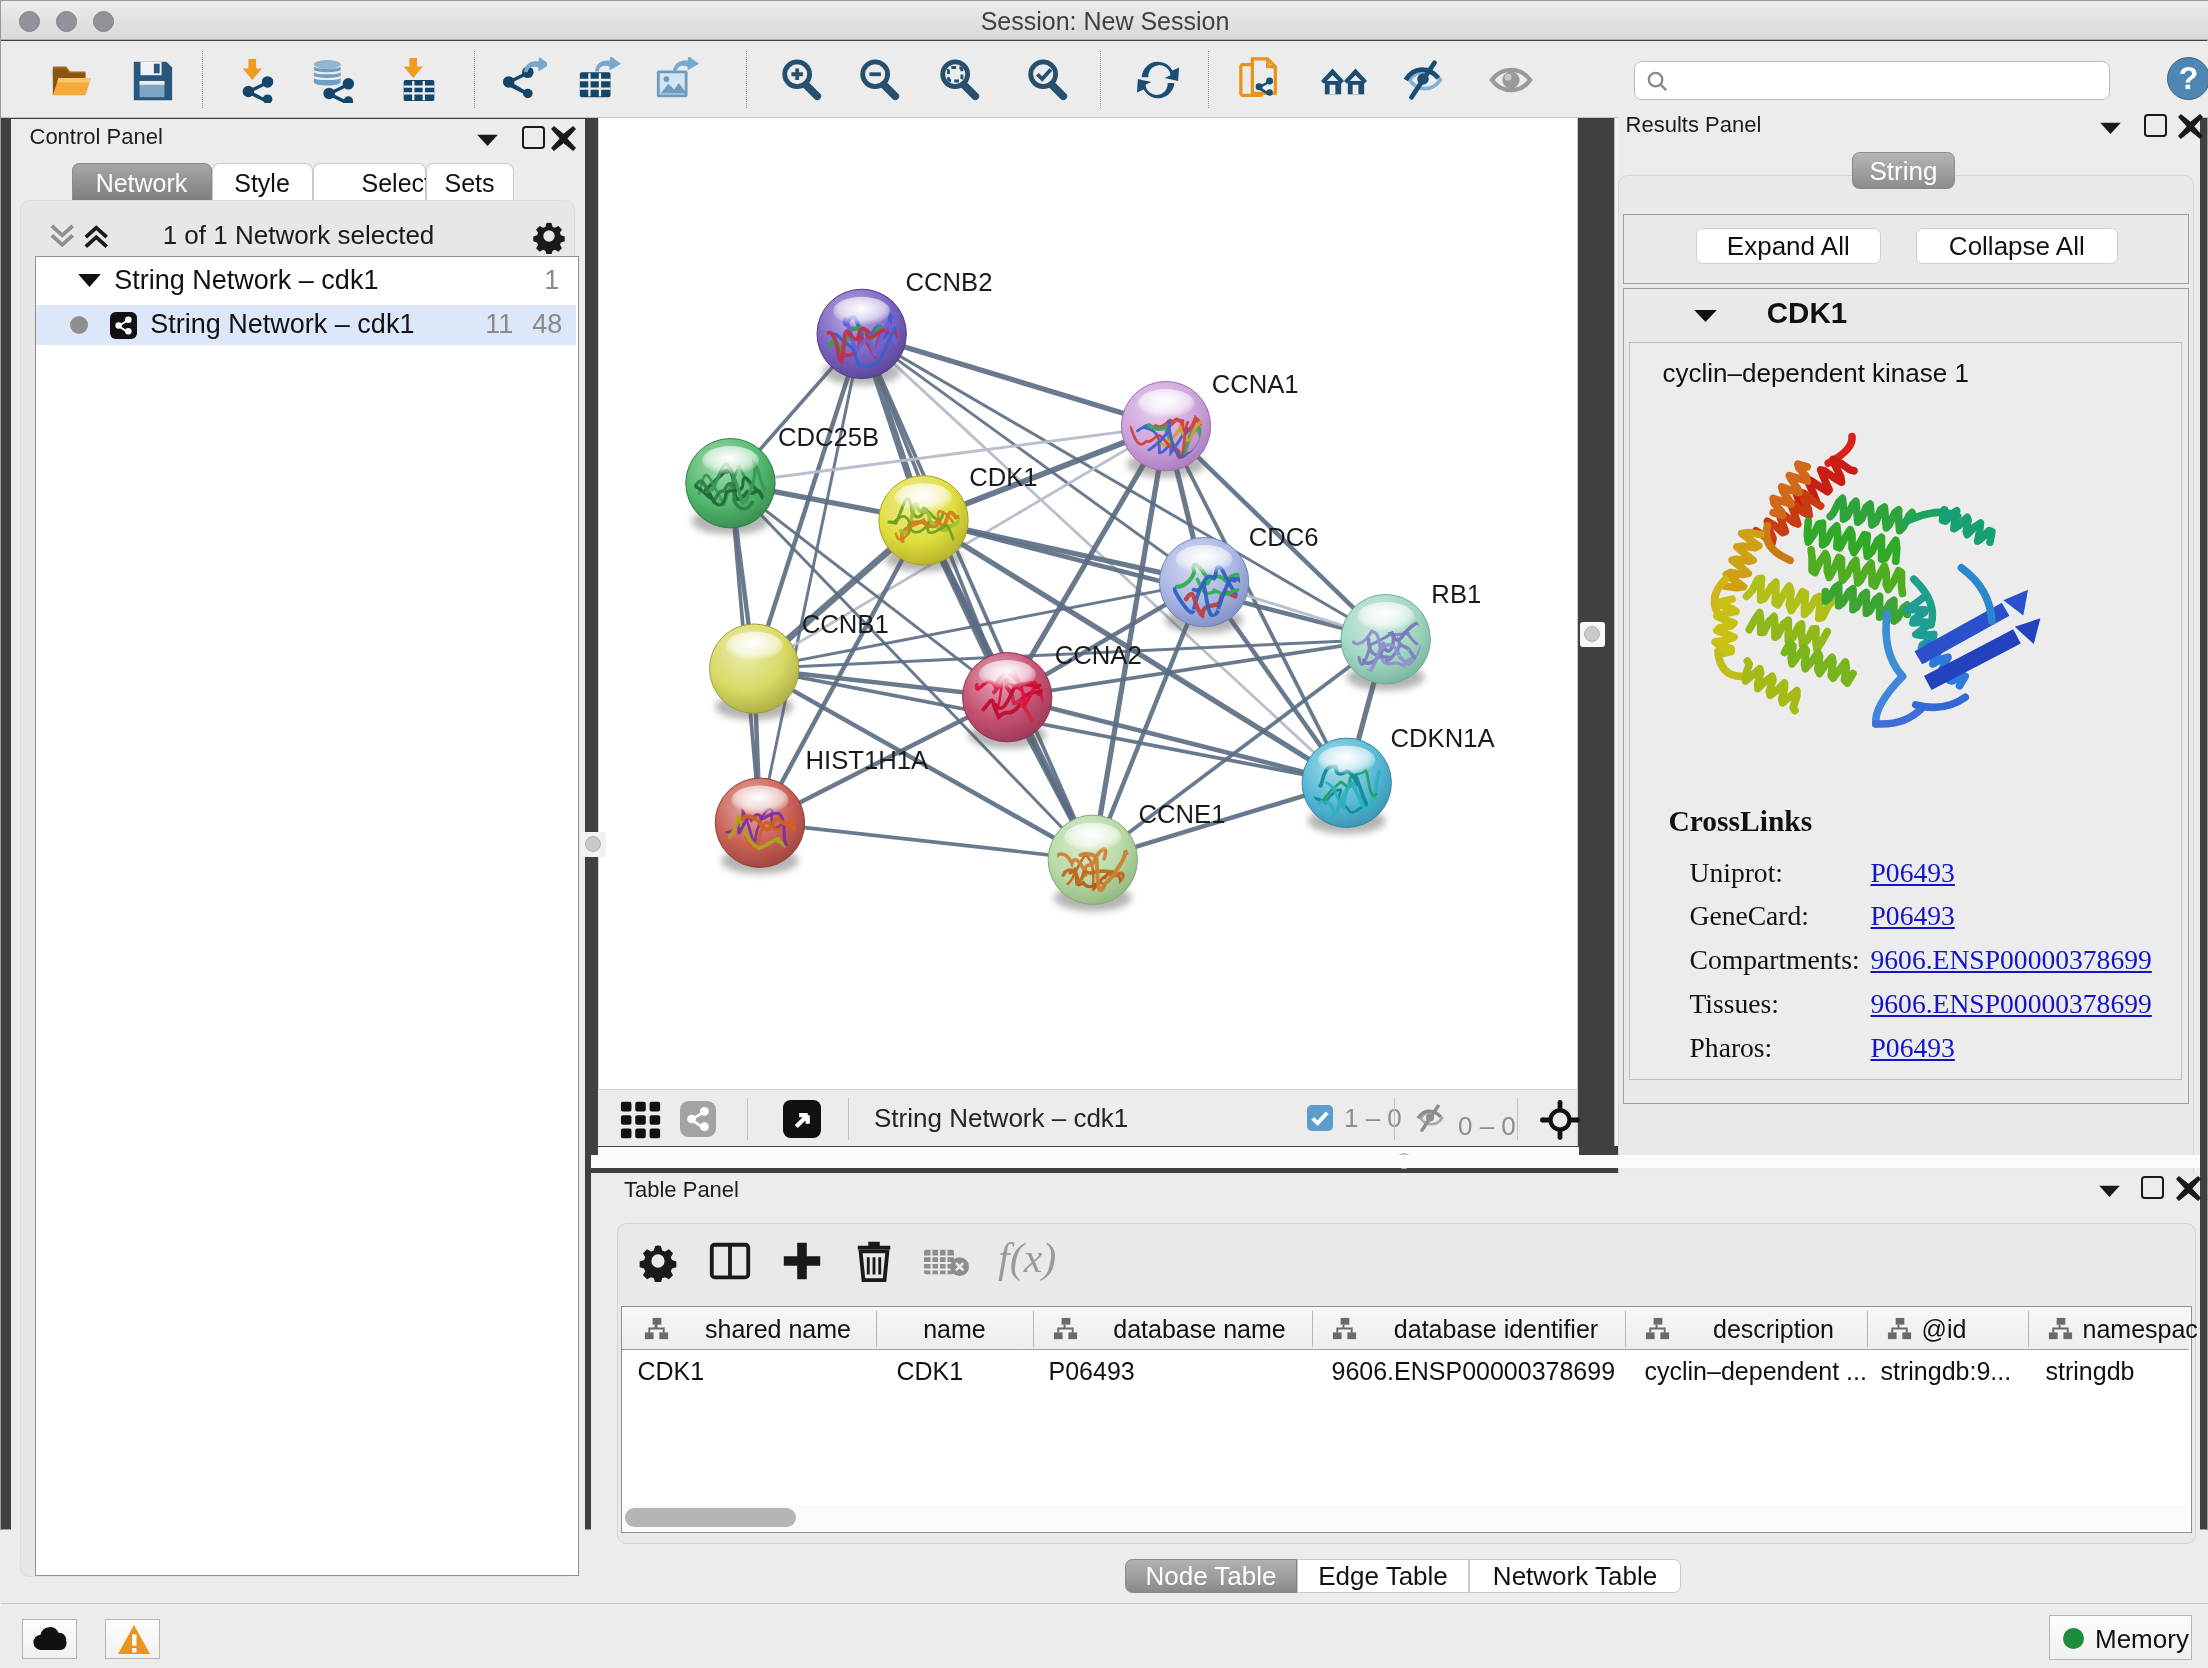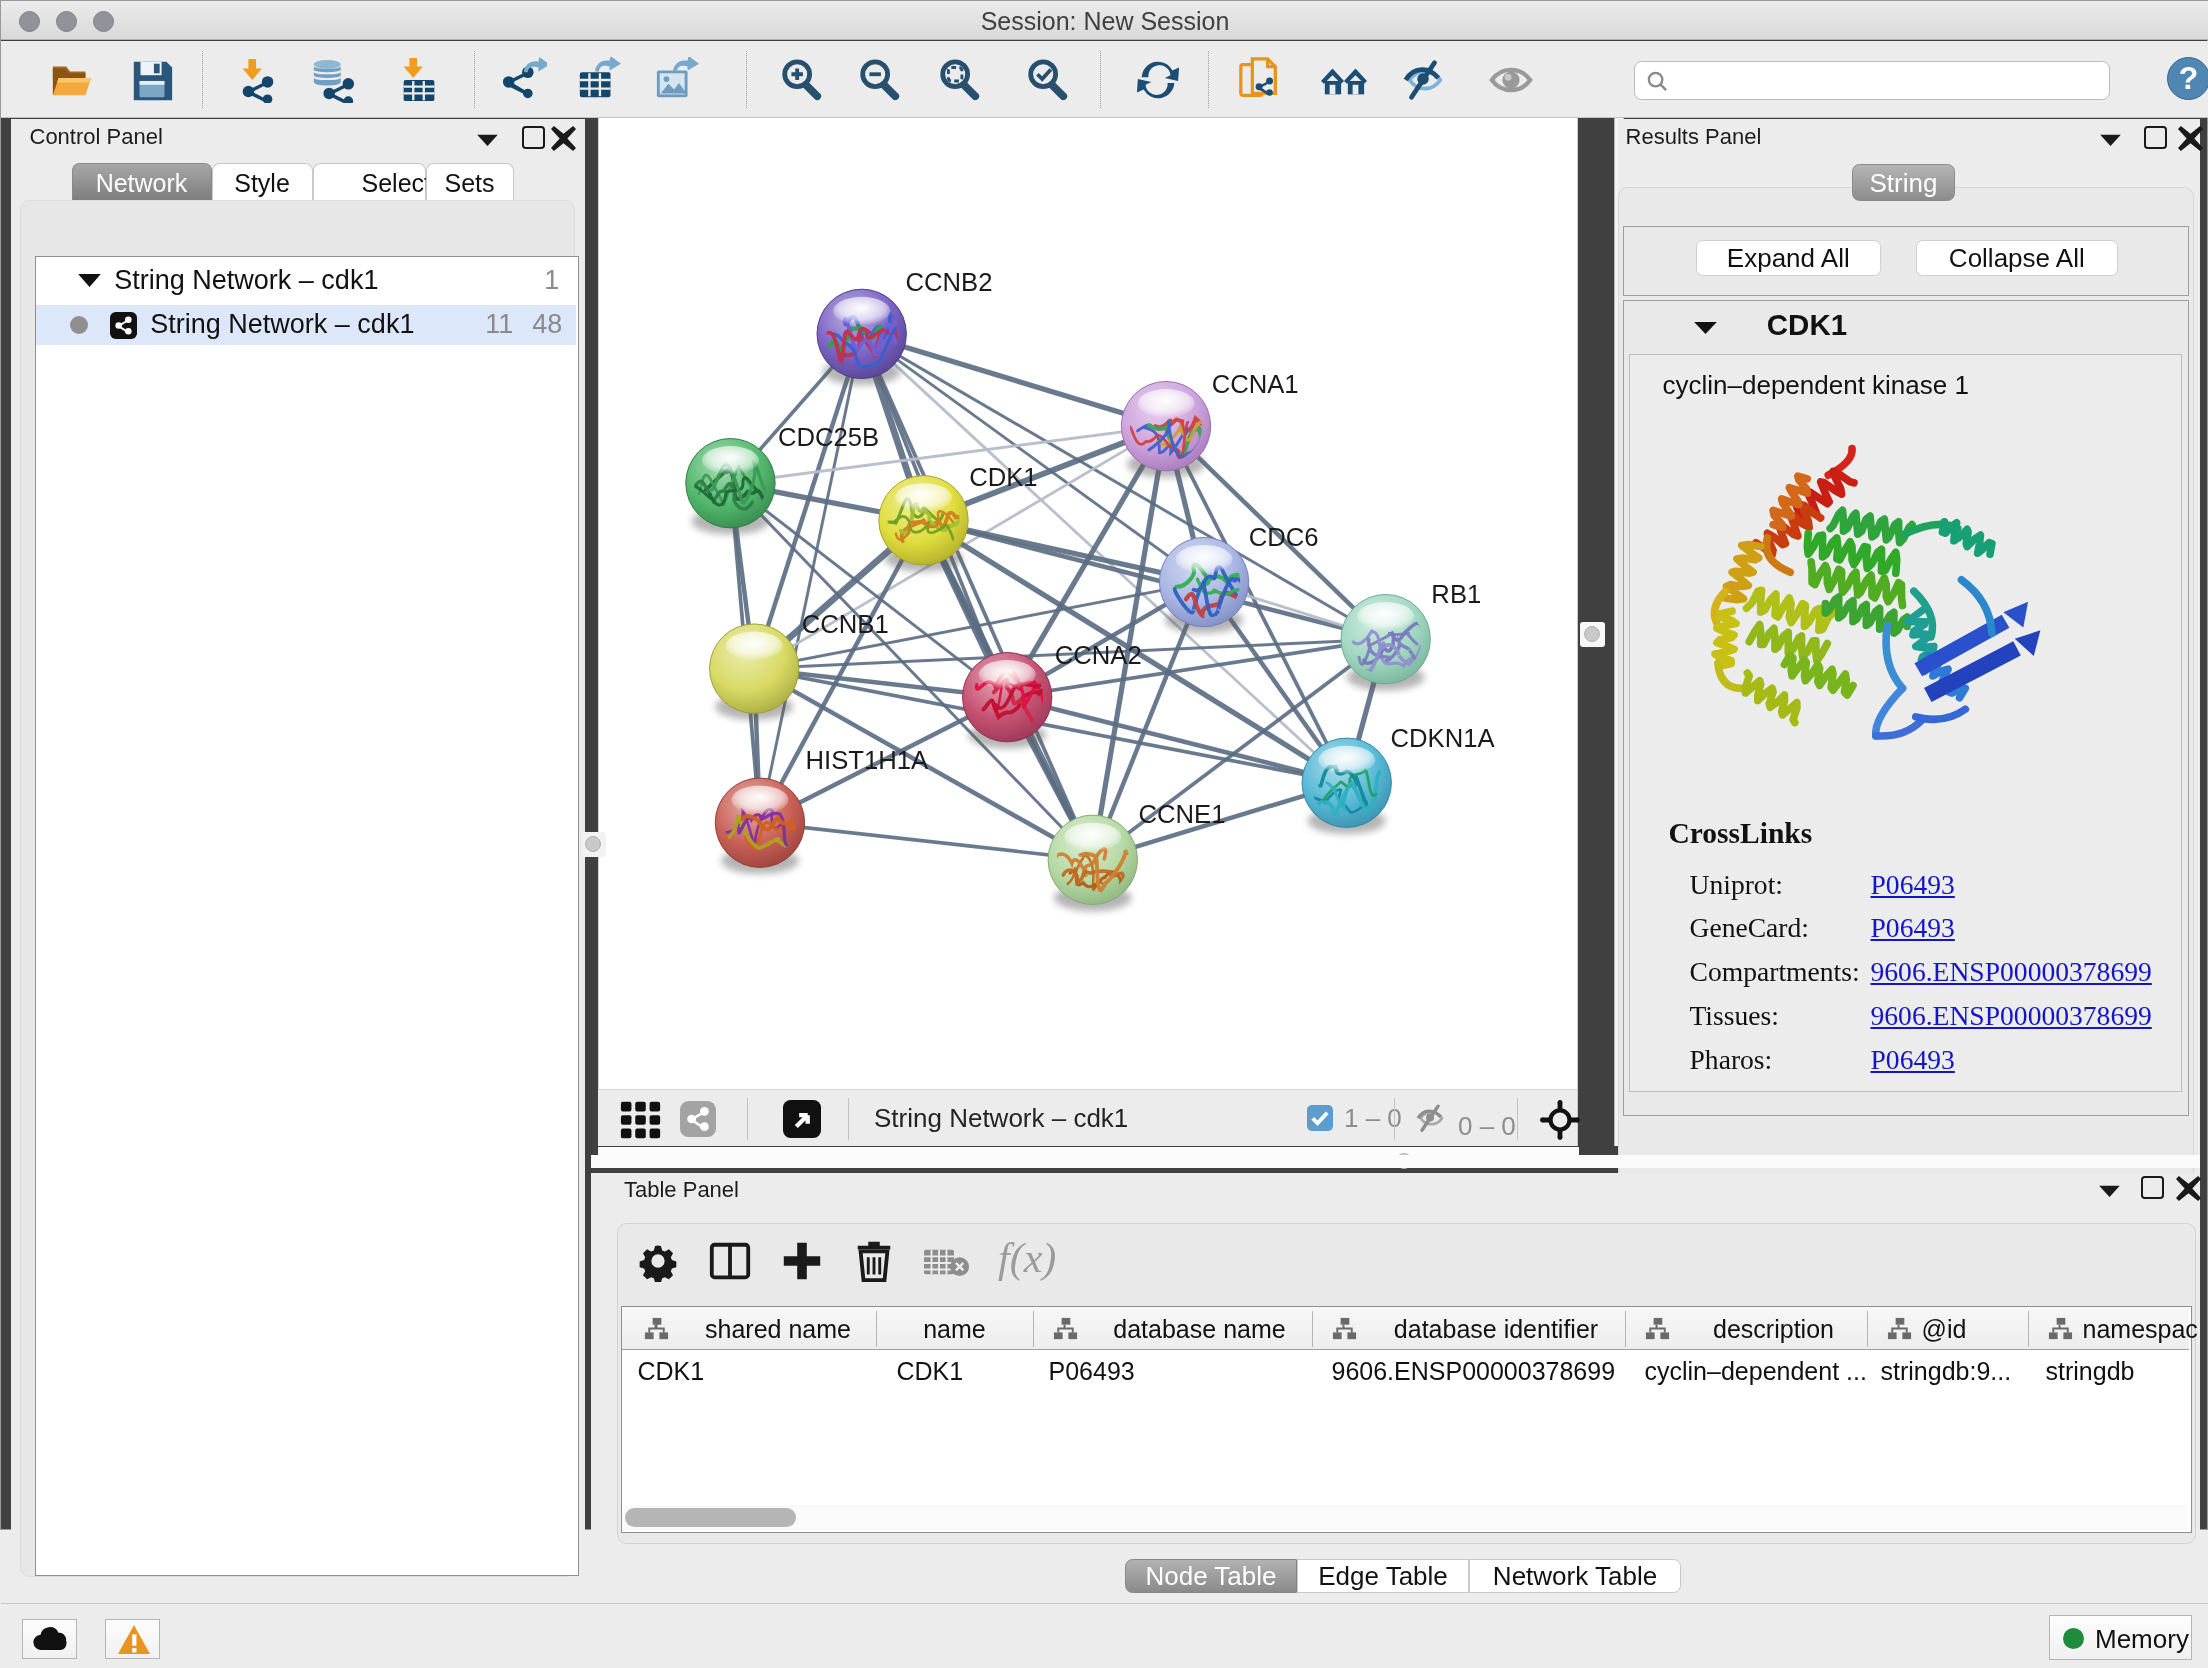--- a/index.html
+++ b/index.html
@@ -31,21 +31,21 @@
   #cphead { position:absolute; left:0px; top:15px; width:555px; height:40px; }
   #cptree { position:absolute; left:14.3px; top:55px; width:544px; height:1320px;
     background:#ffffff; border:1.9px solid #8f8f8f; }
   
   #netcanvas { position:absolute; left:597px; top:117px; width:980px; height:971px;
     background:#ffffff; border-right:1px solid #c9c9c9; border-left:1px solid #d5d5d5; }
   #nettools { position:absolute; left:597px; top:1088px; width:980px; height:57px;
     background:#ececec; border-top:1px solid #d5d5d5; border-right:1px solid #c9c9c9; }
   .ntsep { position:absolute; top:7.6px; height:42px; width:0; border-left:1px solid #c2c2c2; }
   
-  #rpanel { position:absolute; left:1617px; top:118px; width:582px; height:1465px; background:#ececec; }
+  #rpanel { position:absolute; left:1617px; top:106px; width:582px; height:1465px; background:#ececec; }
   
   #tpanel { position:absolute; left:590px; top:1172px; width:1609px; height:422px; background:#ececec; }
   
   #statusbar { position:absolute; left:0; top:1602px; width:2208px; height:67px; background:#ececec;
     border-top:1px solid #c9c9c9; }
   .sbtn { position:absolute; background:linear-gradient(#fdfdfd,#f0f0f0); border:1.9px solid #b5b5b5; }
 </style>
 </head>
 <body>
 <div id="win">
@@ -227,20 +227,38 @@
       </svg>
     <div style="position:absolute;left:511px;top:6.7px;width:23px;height:23px;border:2.9px solid #1a1a1a;border-radius:3.8px;"></div>
     <svg style="position:absolute;left:540px;top:6.7px;" width="25" height="25" viewBox="0 0 26 26">
         <path d="M3 0 L13 8 23 0 26 3 17 13 26 23 23 26 13 18 3 26 0 23 9 13 0 3 z" fill="#1a1a1a"></path>
       </svg>
     <div class="tab tabsel" style="left:61px;width:140px;">Network</div>
     <div class="tab" style="left:201px;width:101px;">Style</div>
     <div class="tab" style="left:302px;width:113px;padding-left:48px;">Select</div>
     <div class="tab" style="left:415px;width:88px;">Sets</div>
     <div id="cpsub">
+      <div id="cphead">
+        <svg style="position:absolute;left:27px;top:5.7px;" width="28.5" height="28.5" viewBox="0 0 30 30">
+            <g fill="none" stroke="#8f8f8f" stroke-width="4">
+              <path d="M4 4 l11 10 11-10"></path>
+              <path d="M4 14 l11 10 11-10"></path>
+            </g>
+          </svg>
+        <svg style="position:absolute;left:61px;top:5.7px;" width="28.5" height="28.5" viewBox="0 0 30 30">
+            <g fill="none" stroke="#1a1a1a" stroke-width="4">
+              <path d="M4 26 l11-10 11 10"></path>
+              <path d="M4 16 l11-10 11 10"></path>
+            </g>
+          </svg>
+        <div style="position:absolute;left:91px;top:3.8px;width:373px;text-align:center;font-size:26px;color:#1a1a1a;white-space:nowrap;">1 of 1 Network selected</div>
+        <svg style="position:absolute;left:510px;top:1.9px;" width="36" height="36" viewBox="0 0 38 38">
+            <path fill="#1a1a1a" d="M19 5 l2.6 0.4 1.2 4 2.5 1 3.6-2 3.7 3.7 -2 3.6 1 2.5 4 1.2 0 5.2 -4 1.2 -1 2.5 2 3.6 -3.7 3.7 -3.6-2 -2.5 1 -1.2 4 -5.2 0 -1.2-4 -2.5-1 -3.6 2 -3.7-3.7 2-3.6 -1-2.5 -4-1.2 0-5.2 4-1.2 1-2.5 -2-3.6 3.7-3.7 3.6 2 2.5-1 1.2-4 z M19 13 a6 6 0 1 0 0 12 a6 6 0 1 0 0-12"></path>
+          </svg>
+      </div>
       <div id="cptree">
         <div style="position:absolute;left:0;top:0;width:540px;height:48px;">
           <svg style="position:absolute;left:40px;top:15px;" width="27" height="17" viewBox="0 0 28 18">
               <path d="M2 2 h24 l-12 14 z" fill="#111"></path>
             </svg>
           <div style="position:absolute;left:78px;top:7.6px;font-size:27px;color:#111;">String Network – cdk1</div>
           <div style="position:absolute;left:508px;top:7.6px;font-size:27px;color:#8a8a8a;">1</div>
         </div>
         <div style="position:absolute;left:0;top:48px;width:540px;height:40px;background:#dce7f9;">
           <div style="position:absolute;left:34px;top:10.5px;width:18px;height:18px;border-radius:50%;background:#8f8f8f;"></div>

